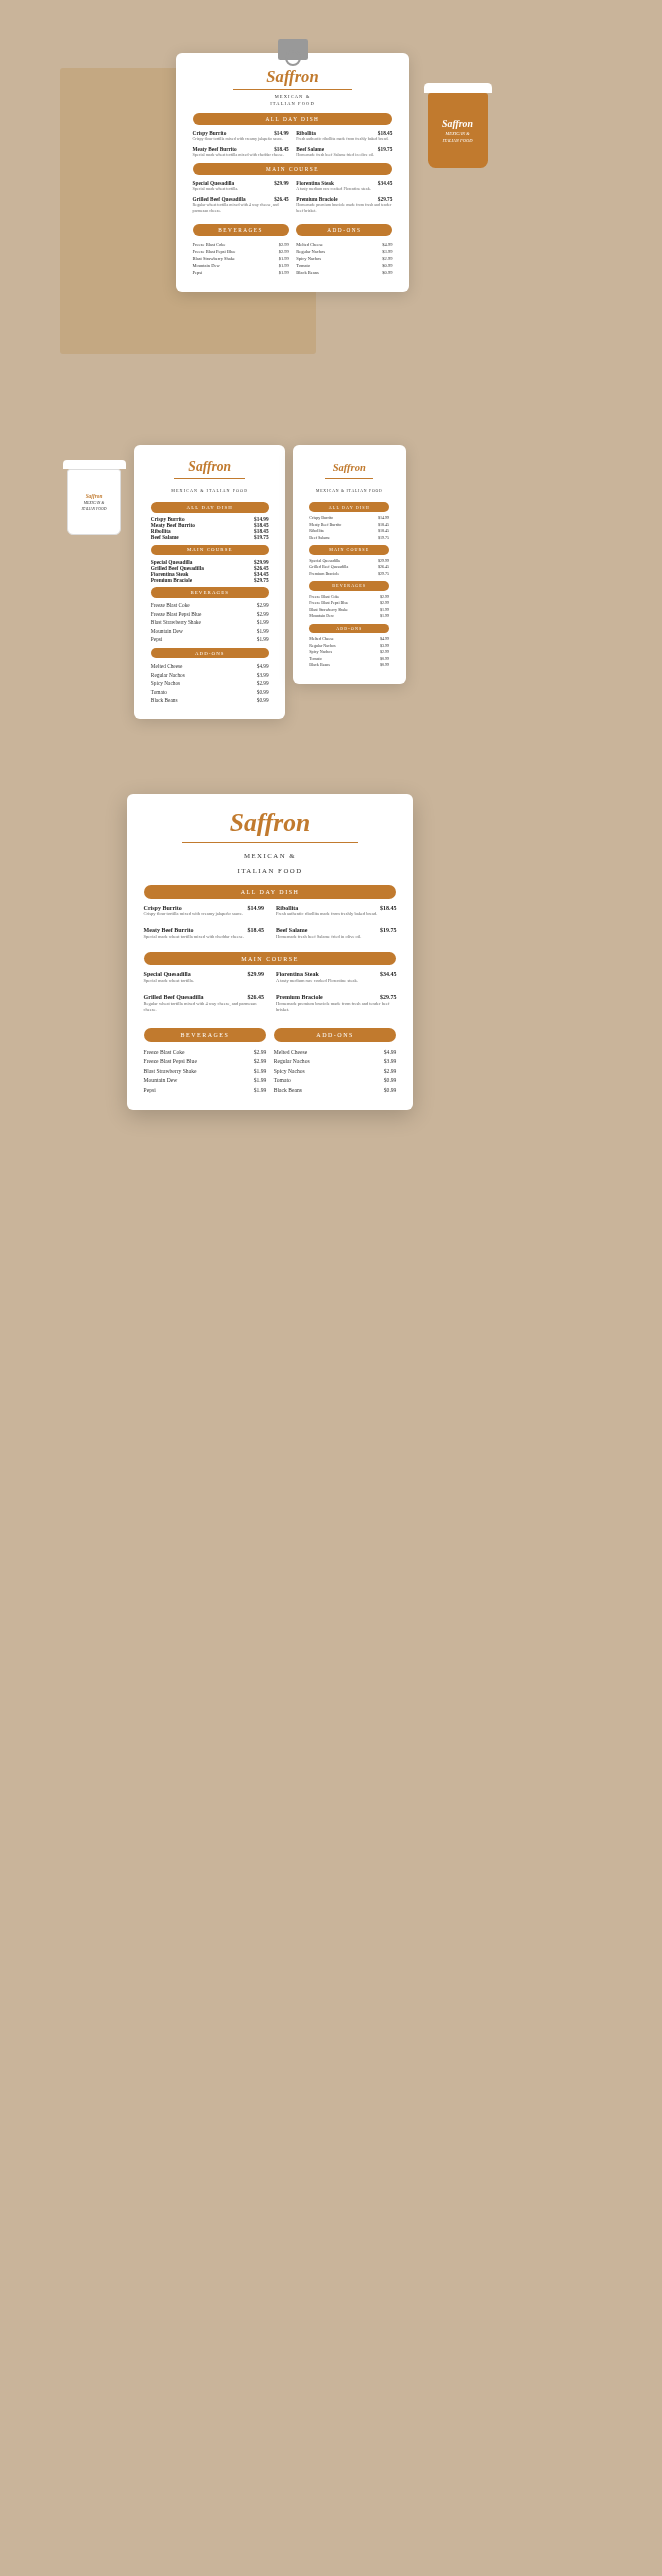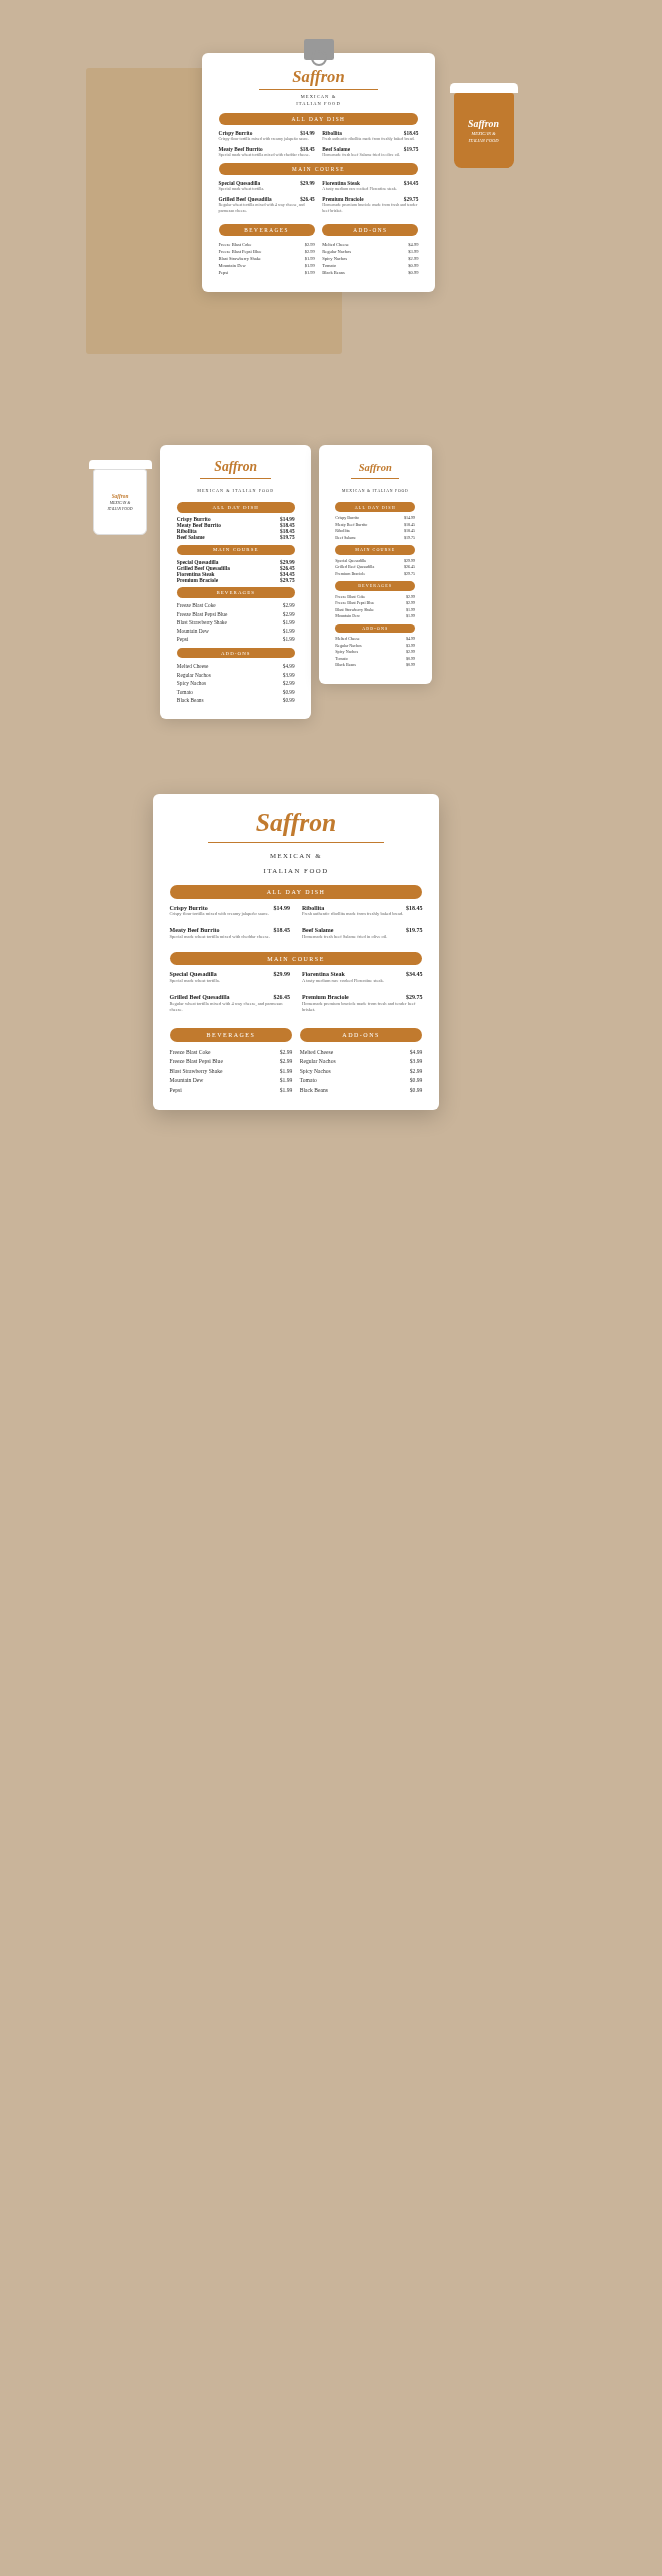--- a/index.html
+++ b/index.html
@@ -9,21 +9,20 @@
       background-color: #c9b49a;
       font-family: 'Georgia', serif;
       overflow-x: hidden;
     }
 
     
     .scene {
       width: 540px;
       background: #c9b49a;
       padding: 22.6px 0;
-      margin-left: 26px;
     }
 
     
     .section1 {
       display: flex;
       justify-content: center;
       align-items: flex-start;
       padding: 30px 45px 45px;
       position: relative;
       min-height: 392px;

